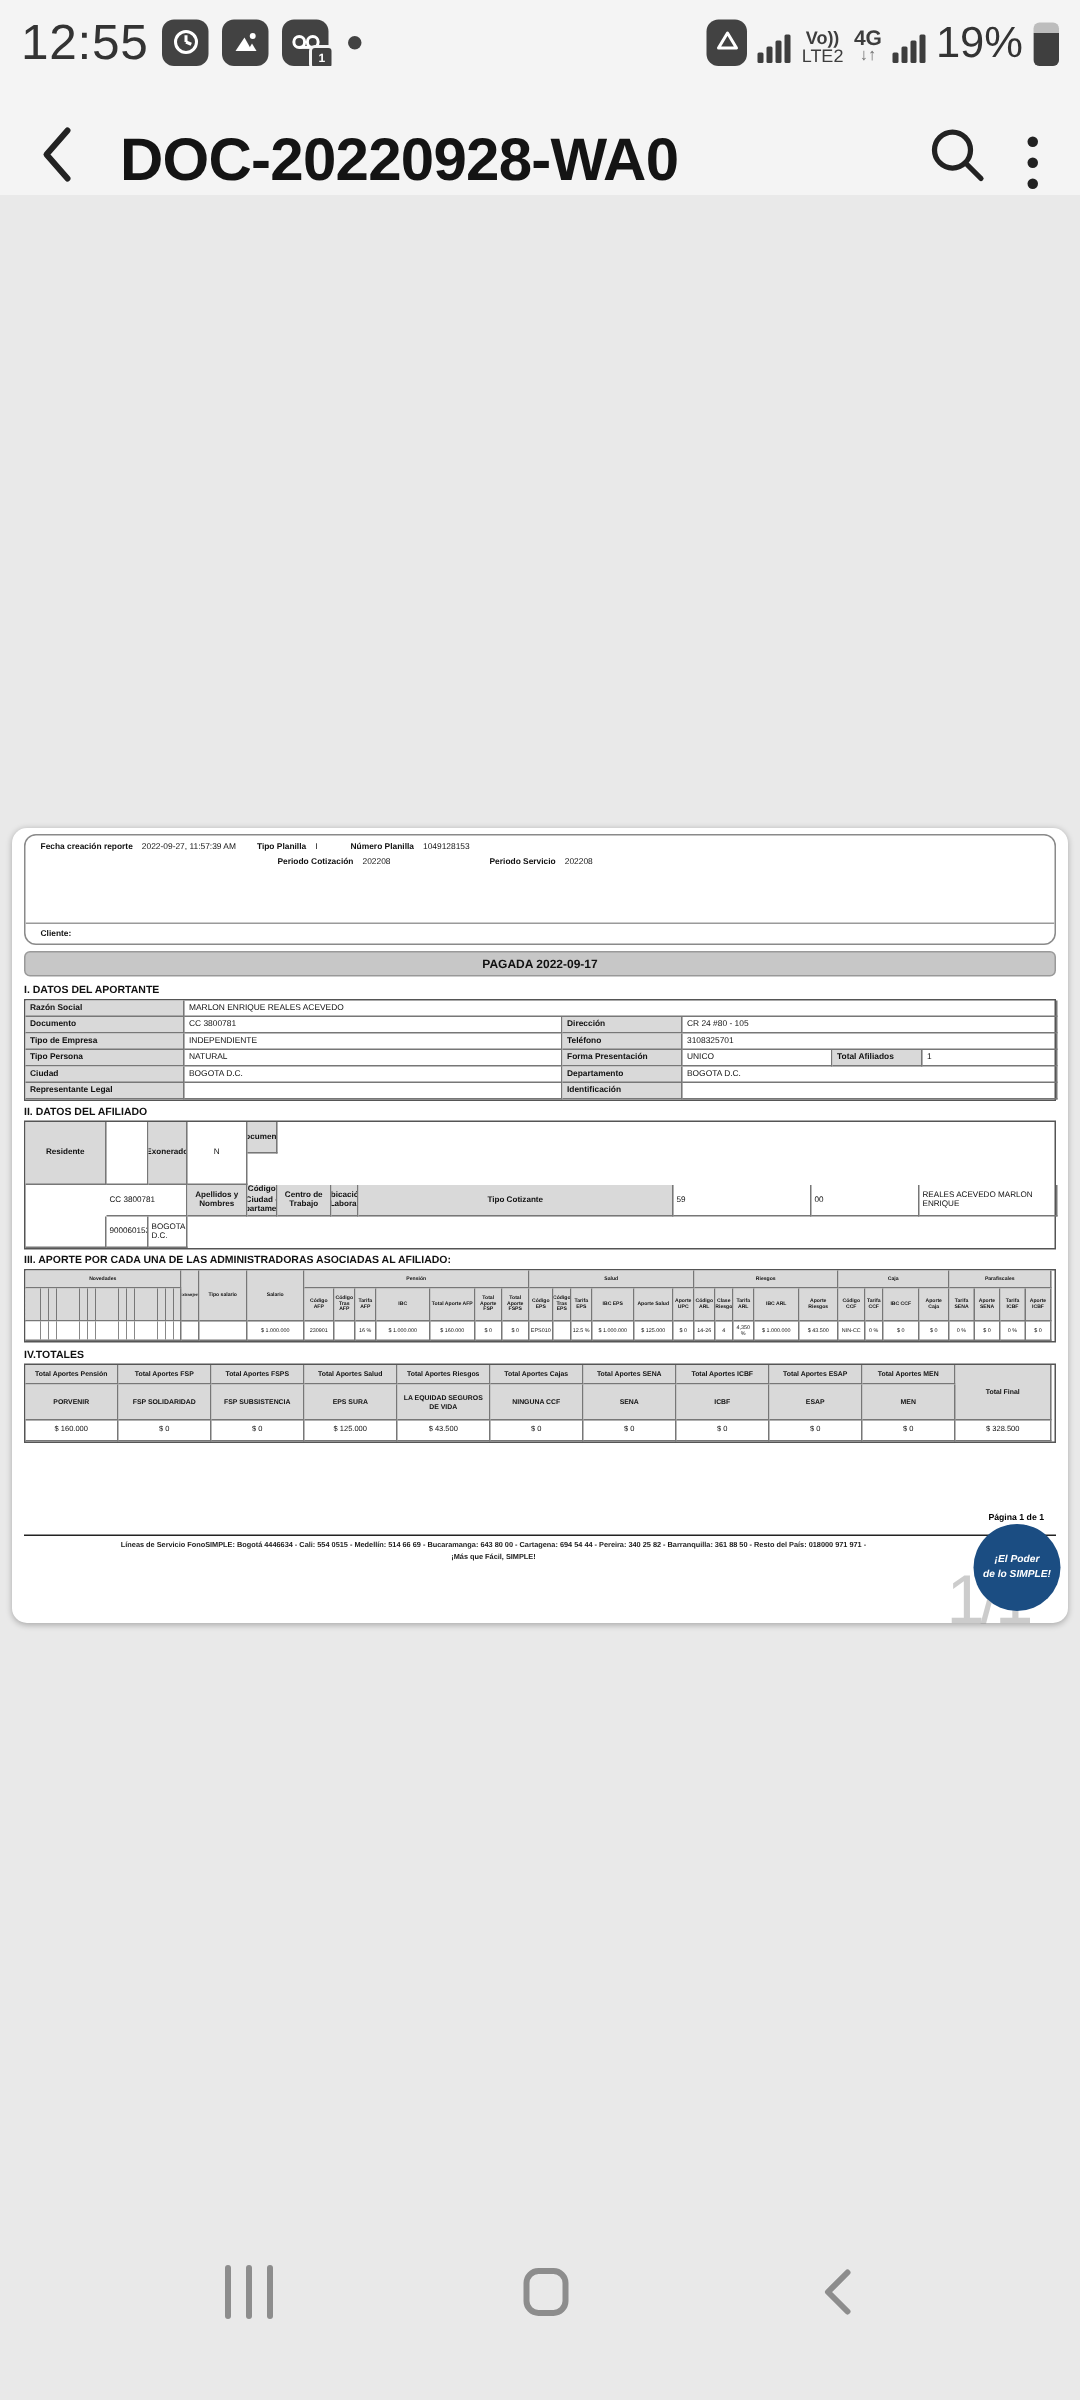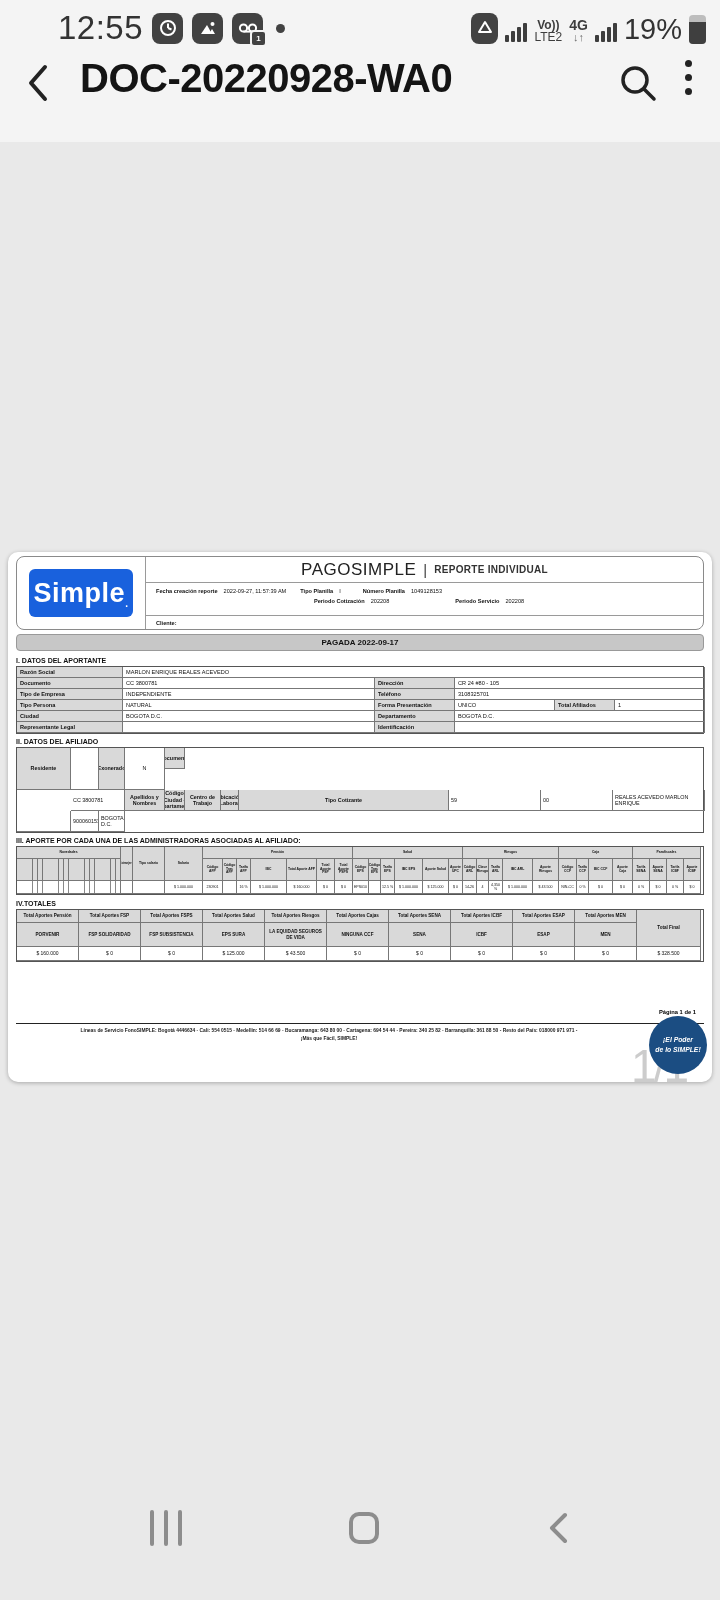--- a/index.html
+++ b/index.html
@@ -1,34 +1,34 @@
 <!DOCTYPE html>
 <html><head>
 <meta charset="utf-8">
 <style>
   html,body{margin:0;padding:0;}
   body{width:720px;height:1600px;background:#e9e9e9;font-family:"Liberation Sans",sans-serif;position:relative;overflow:hidden;}
   
   .statusbar{position:absolute;top:0;left:0;width:720px;height:56px;background:#f4f4f4;display:flex;align-items:center;justify-content:space-between;padding:0 14px;box-sizing:border-box;}
-  .sb-left{display:flex;align-items:center;gap:9px;margin-left:44px;}
+  .sb-left{display:flex;align-items:center;gap:9px;}
   .sb-time{font-size:33px;color:#333;letter-spacing:0.5px;}
   .sb-app{width:31px;height:31px;background:#424242;border-radius:8px;display:flex;align-items:center;justify-content:center;position:relative;}
   .sb-dot{width:9px;height:9px;border-radius:50%;background:#424242;margin-left:4px;}
   .sb-right{display:flex;align-items:flex-end;gap:7px;}
   .bars{display:flex;align-items:flex-end;gap:2px;height:22px;padding-bottom:2px;}
   .bars i{display:block;width:4px;background:#3d3d3d;border-radius:1px;}
   .stack{display:flex;flex-direction:column;align-items:center;line-height:1;color:#3d3d3d;padding-bottom:1px;}
   .stack .t1{font-size:12px;font-weight:bold;}
   .stack .t2{font-size:12px;}
   .pct{font-size:29px;color:#333;line-height:1;padding-bottom:0px;}
   .batt{width:17px;height:29px;border-radius:4px;background:#bdbdbd;overflow:hidden;position:relative;}
   .batt i{position:absolute;bottom:0;left:0;right:0;height:74%;background:#3f3f3f;}
   .badge1{position:absolute;right:-4px;bottom:-3px;width:13px;height:13px;background:#424242;border:2px solid #f4f4f4;border-radius:4px;color:#fff;font-size:8px;font-weight:bold;display:flex;align-items:center;justify-content:center;}
   
-  .appbar{position:absolute;top:56px;left:0;width:720px;height:86px;background:#f4f4f4;display:flex;align-items:flex-start;box-sizing:border-box;padding:0 18px;}
+  .appbar{position:absolute;top:44px;left:0;width:720px;height:86px;background:#f4f4f4;display:flex;align-items:flex-end;box-sizing:border-box;padding:0 18px;}
   .ab-title{font-size:40px;font-weight:bold;color:#141414;margin-left:22px;flex:1;letter-spacing:-0.5px;white-space:nowrap;overflow:hidden;}
   .iconbtn{background:none;border:none;padding:6px;display:flex;align-items:center;justify-content:center;}
   .dots{display:flex;flex-direction:column;gap:7px;padding:4px 10px;}
   .dots i{width:7px;height:7px;border-radius:50%;background:#222;}
   
   .viewer{position:absolute;top:142px;left:0;width:720px;height:1338px;}
   .card{position:absolute;left:8px;top:410px;width:704px;height:530px;background:#fff;border-radius:10px;box-shadow:0 1px 4px rgba(0,0,0,0.28);overflow:visible;}
   .inner{padding:4px 8px 0 8px;color:#111;}
   .hbox{height:72px;border:1px solid #8a8a8a;border-radius:8px;display:flex;overflow:hidden;margin-bottom:4px;}
   .logo-pane{width:128px;border-right:1px solid #9a9a9a;display:flex;align-items:center;justify-content:center;}
@@ -158,32 +158,21 @@
       <i></i>
       <i></i>
   </button>
 </div>
 
 <div class="viewer">
   <div class="card">
     <div class="inner">
 
       <div class="hbox">
-        <div class="logo-pane">
-          <div class="logo">
-              <span>Simple</span>
-              <span class="d">.</span>
-            </div>
-        </div>
         <div class="hright">
-          <div class="trow">
-            <span class="brand">PAGOSIMPLE</span>
-            <span class="brand-sep">|</span>
-            <span class="brand-sub">REPORTE INDIVIDUAL</span>
-          </div>
           <div class="meta">
             <div class="m1">
               <b>Fecha creación reporte</b>
               <span style="margin-right:8px;">2022-09-27, 11:57:39 AM</span>
               <b>Tipo Planilla</b>
               <span style="margin-right:16px;">I</span>
               <b>Número Planilla</b>
               <span>1049128153</span>
             </div>
             <div class="m2">

